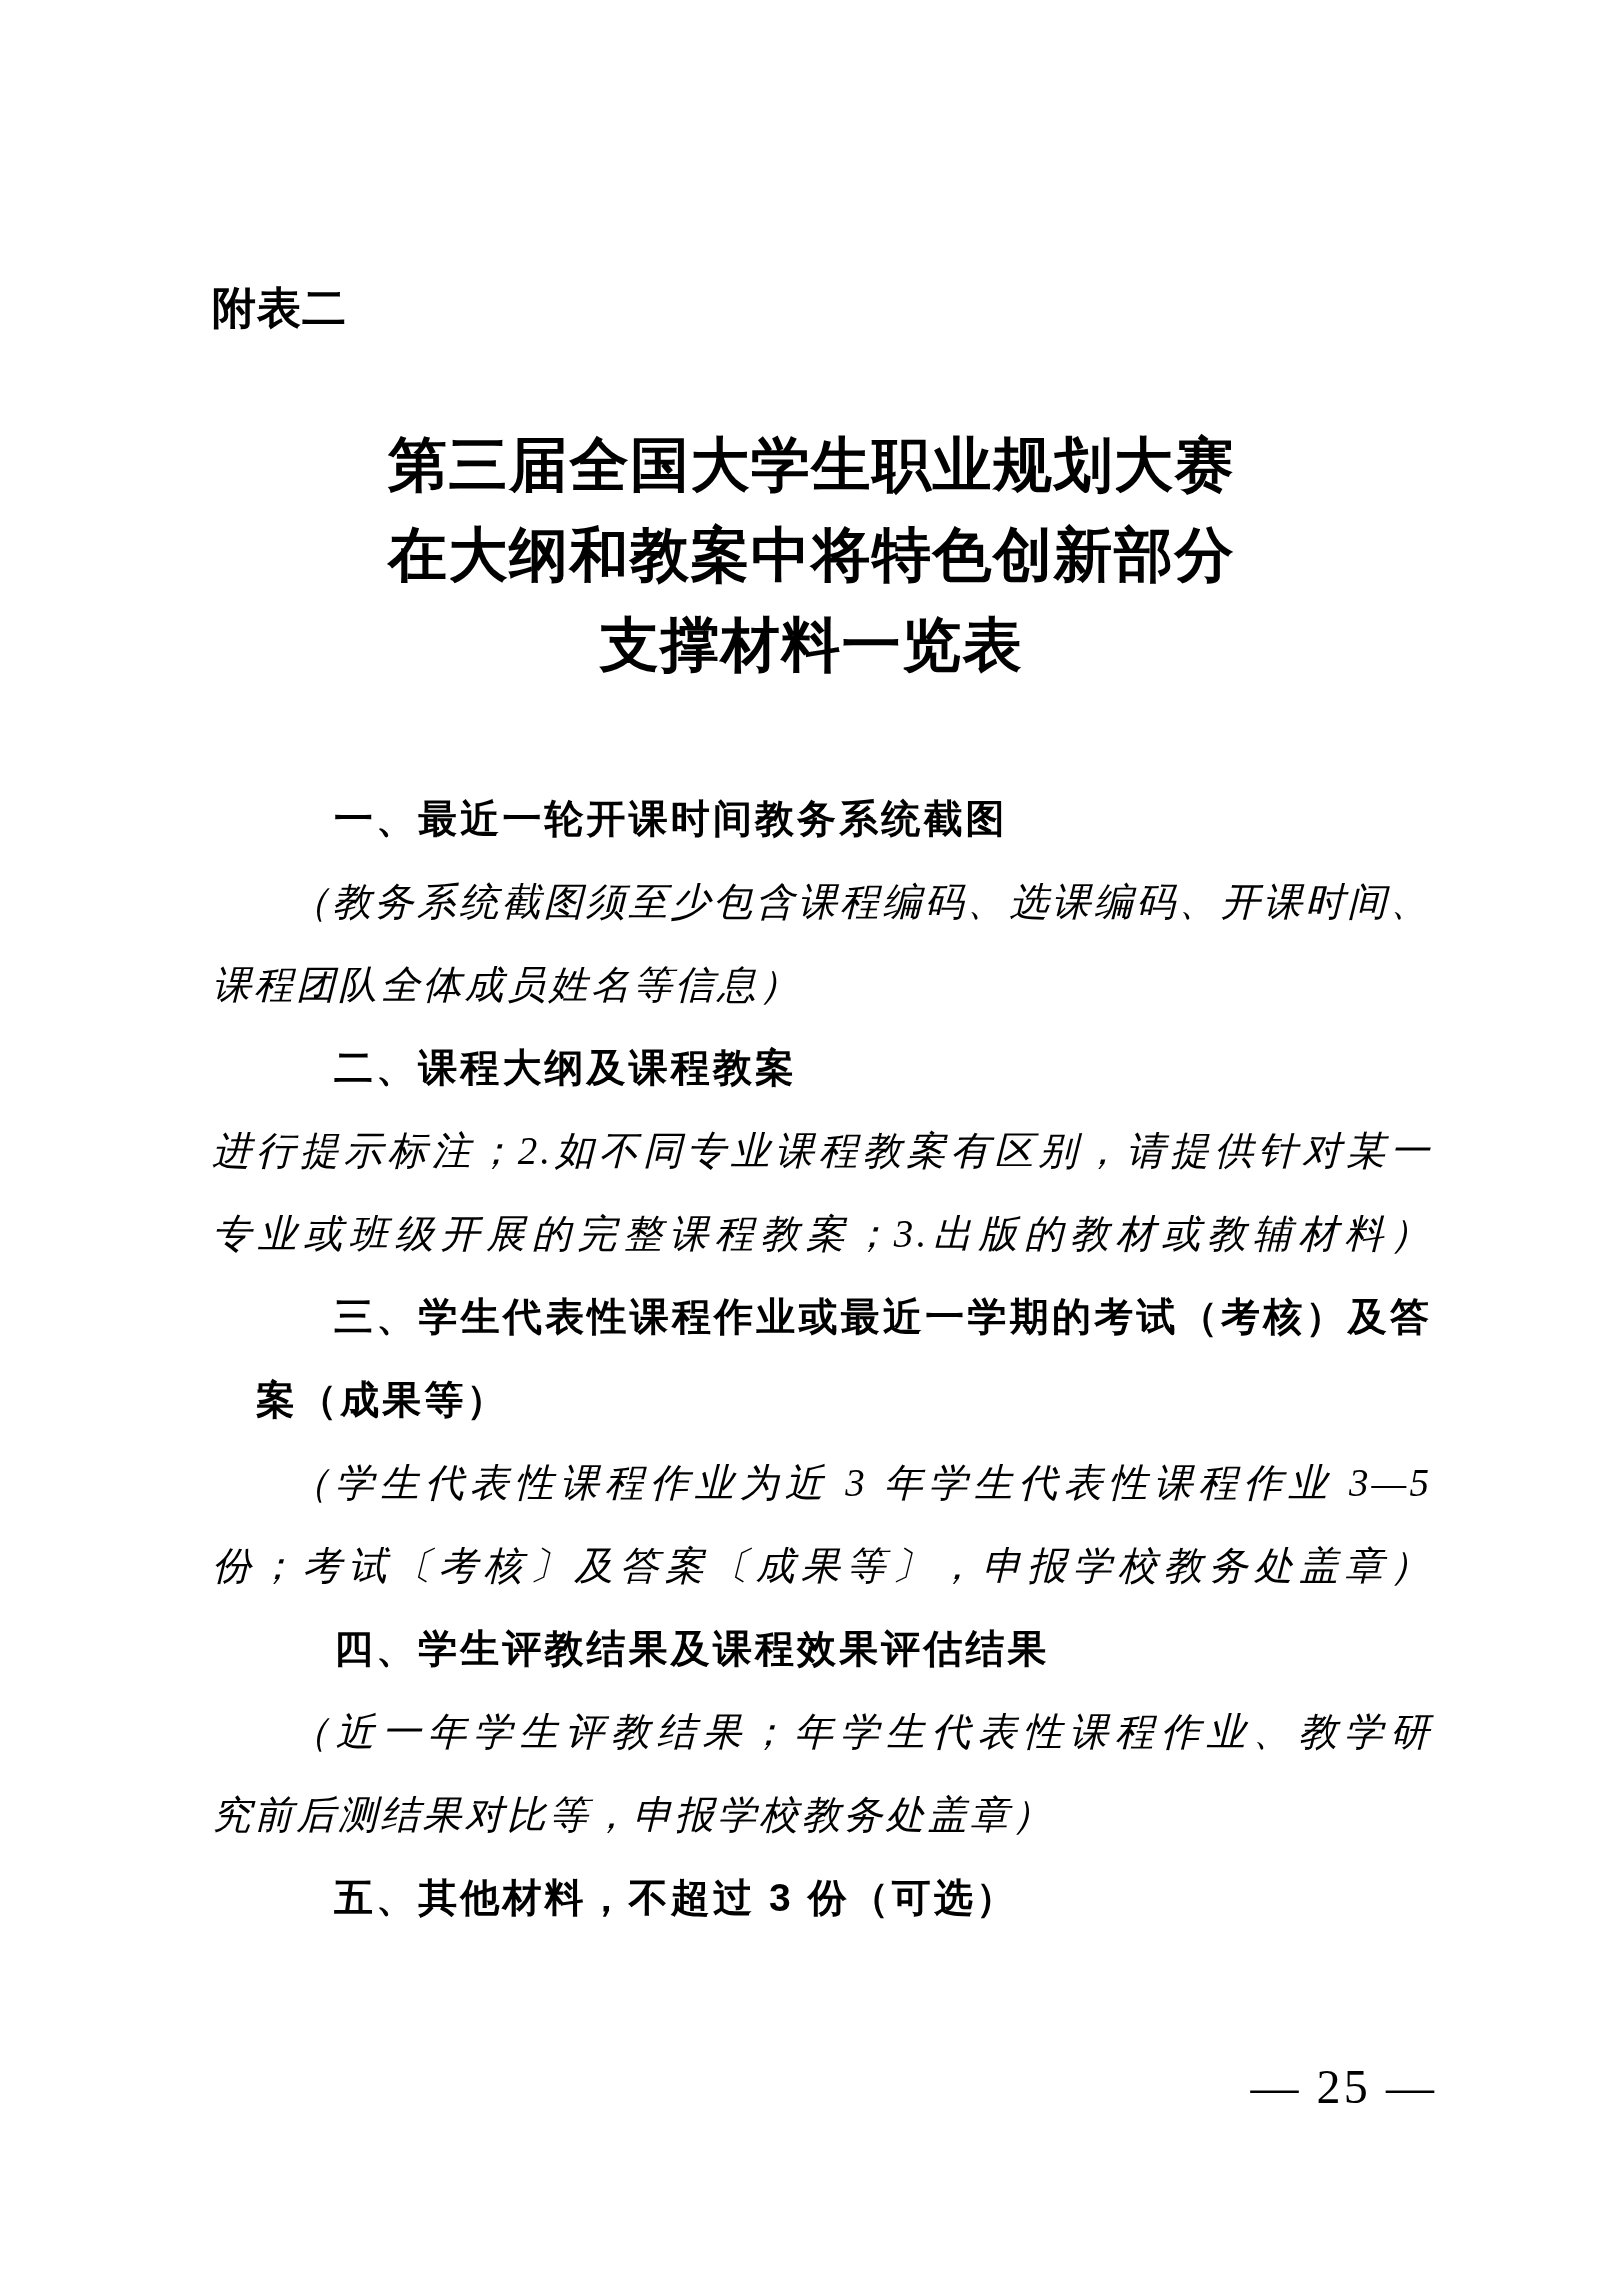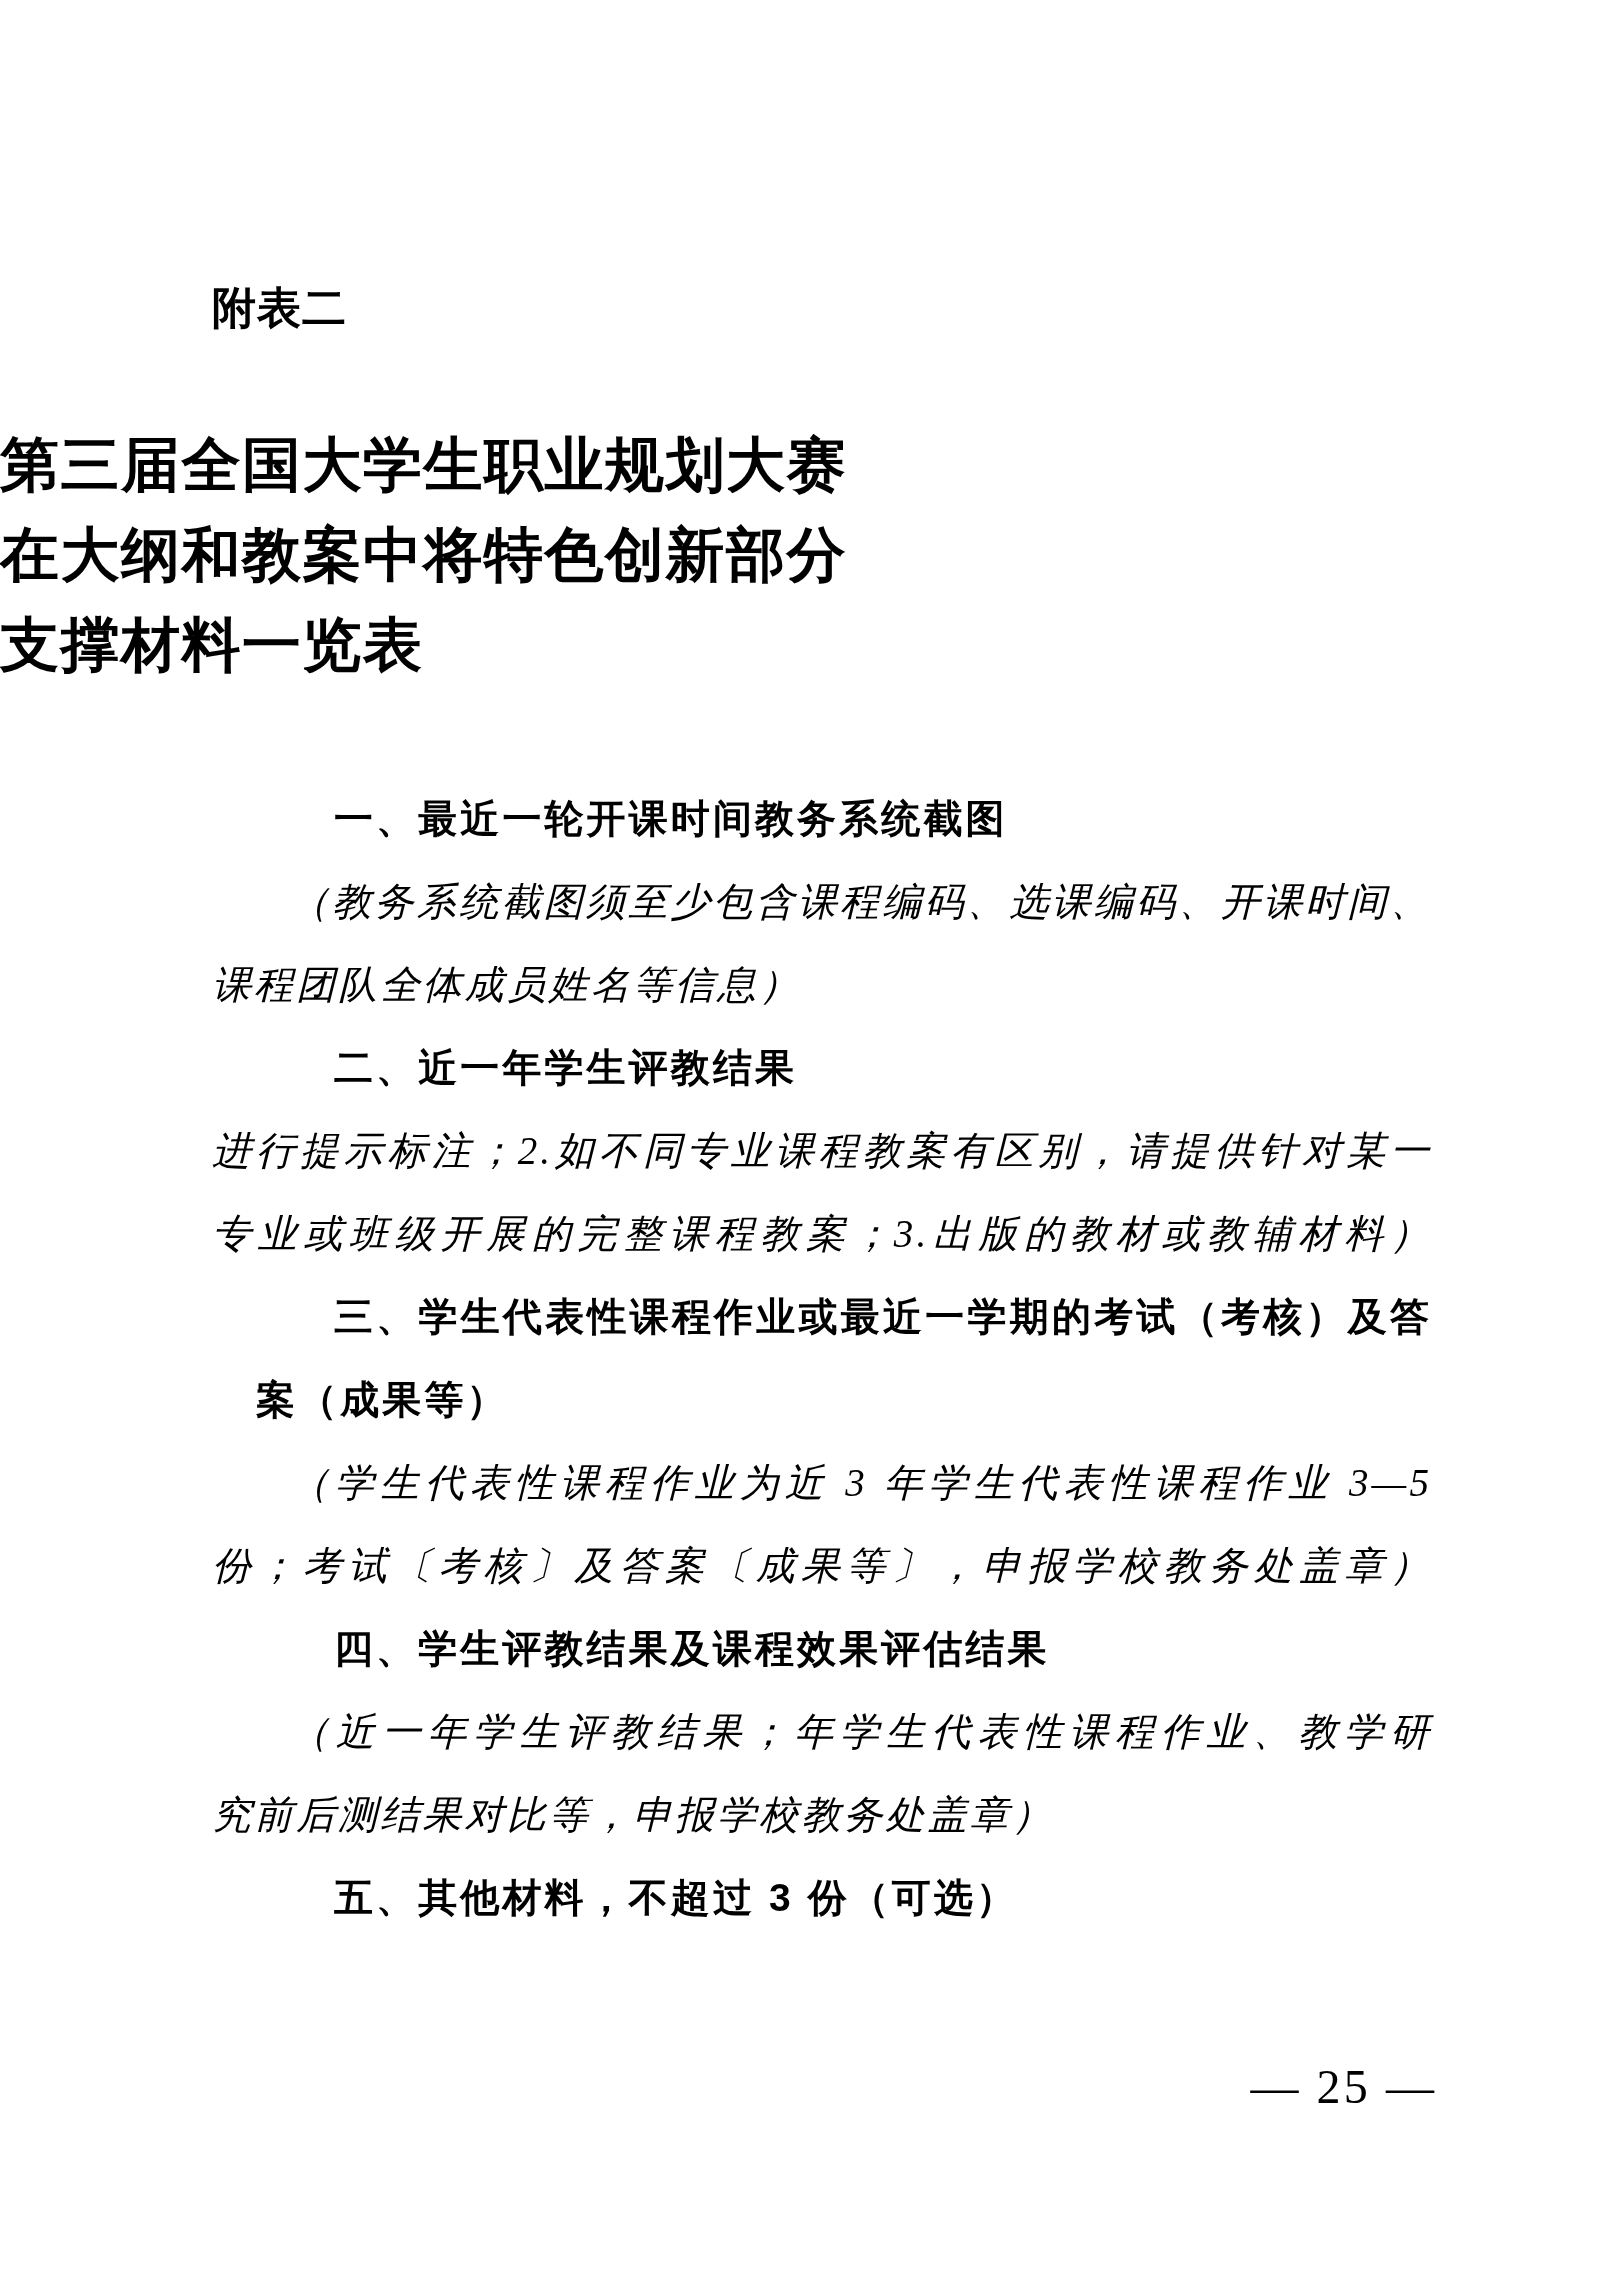--- a/index.html
+++ b/index.html
@@ -27,20 +27,21 @@
     line-height: 51px;
     letter-spacing: 1px;
     white-space: nowrap;
   }
   
   .title-block {
     position: absolute;
     left: 0;
     right: 0;
     top: 420px;
+    text-align: center;
     font-family: "Liberation Sans", sans-serif;
     font-weight: 700;
     font-size: 59px;
     line-height: 90px;
     letter-spacing: 1.5px;
   }
   
   .body-block {
     position: absolute;
     left: 212px;
@@ -93,21 +94,21 @@
   <div class="title-block">
     <div>第三届全国大学生职业规划大赛</div>
     <div>在大纲和教案中将特色创新部分</div>
     <div>支撑材料一览表</div>
   </div>
 
   <div class="body-block">
     <div class="line h indent">一、最近一轮开课时间教务系统截图</div>
     <div class="line k indent just">（教务系统截图须至少包含课程编码、选课编码、开课时间、</div>
     <div class="line k">课程团队全体成员姓名等信息）</div>
-    <div class="line h indent">二、近一年学生评教结果</div>
+    <div class="line h indent">二、课程大纲及课程教案</div>
     <div class="line k just">进行提示标注；2.如不同专业课程教案有区别，请提供针对某一</div>
     <div class="line k just">专业或班级开展的完整课程教案；3.出版的教材或教辅材料）</div>
     <div class="line h indent just">三、学生代表性课程作业或最近一学期的考试（考核）及答</div>
     <div class="line h">案（成果等）</div>
     <div class="line k indent just">（学生代表性课程作业为近 3 年学生代表性课程作业 3—5</div>
     <div class="line k just">份；考试〔考核〕及答案〔成果等〕，申报学校教务处盖章）</div>
     <div class="line h indent">四、学生评教结果及课程效果评估结果</div>
     <div class="line k indent just">（近一年学生评教结果；年学生代表性课程作业、教学研</div>
     <div class="line k">究前后测结果对比等，申报学校教务处盖章）</div>
     <div class="line h indent">五、其他材料，不超过 3 份（可选）</div>

